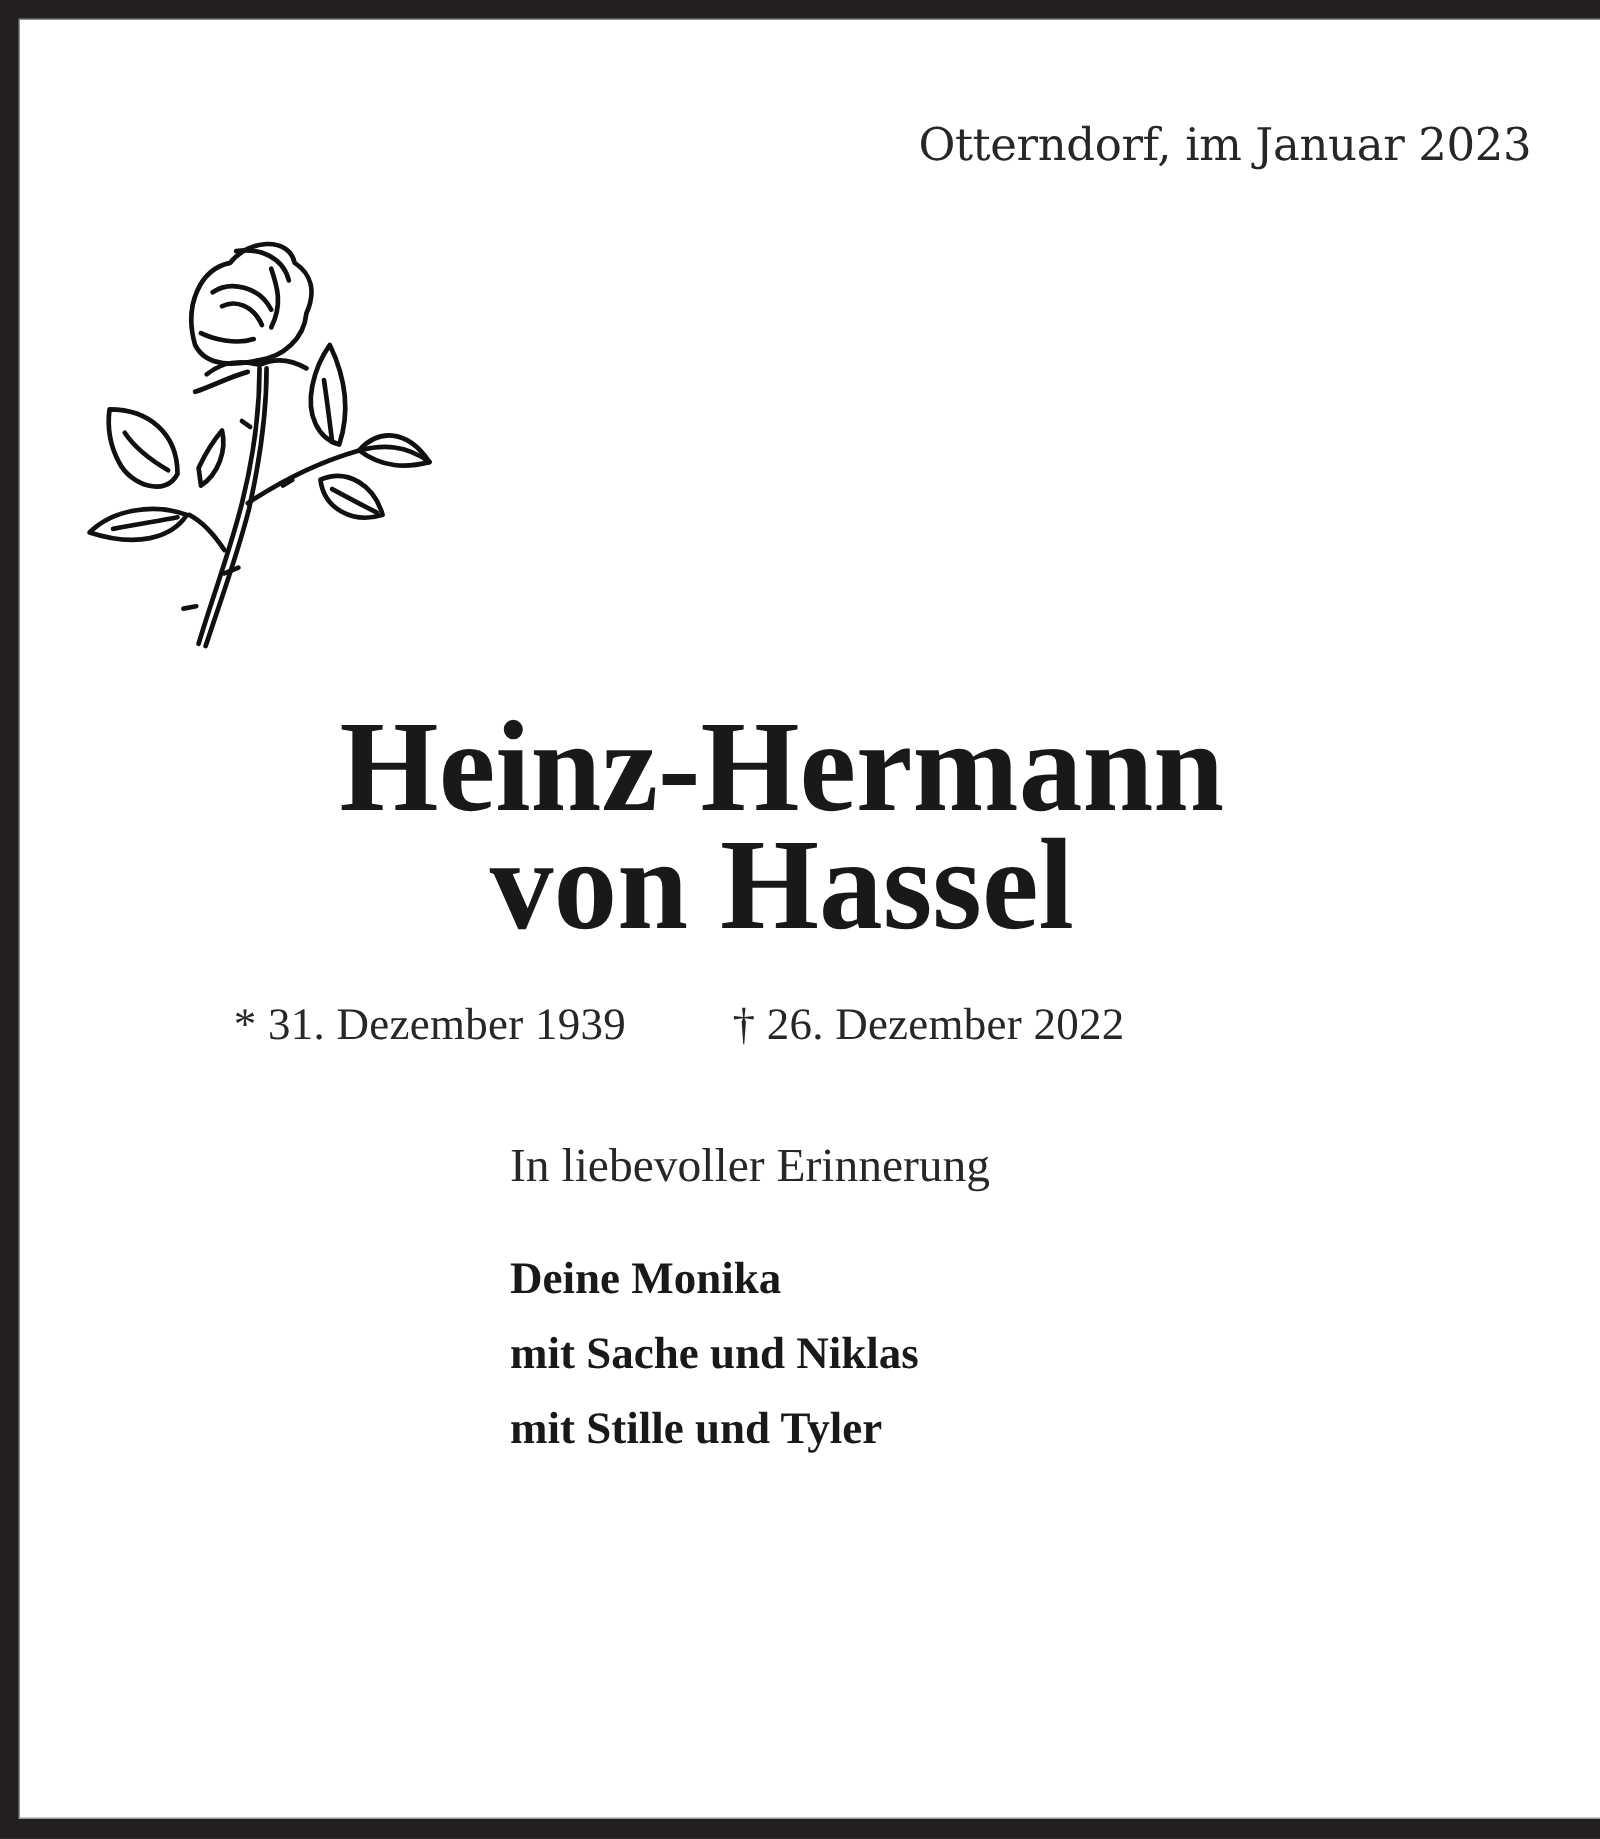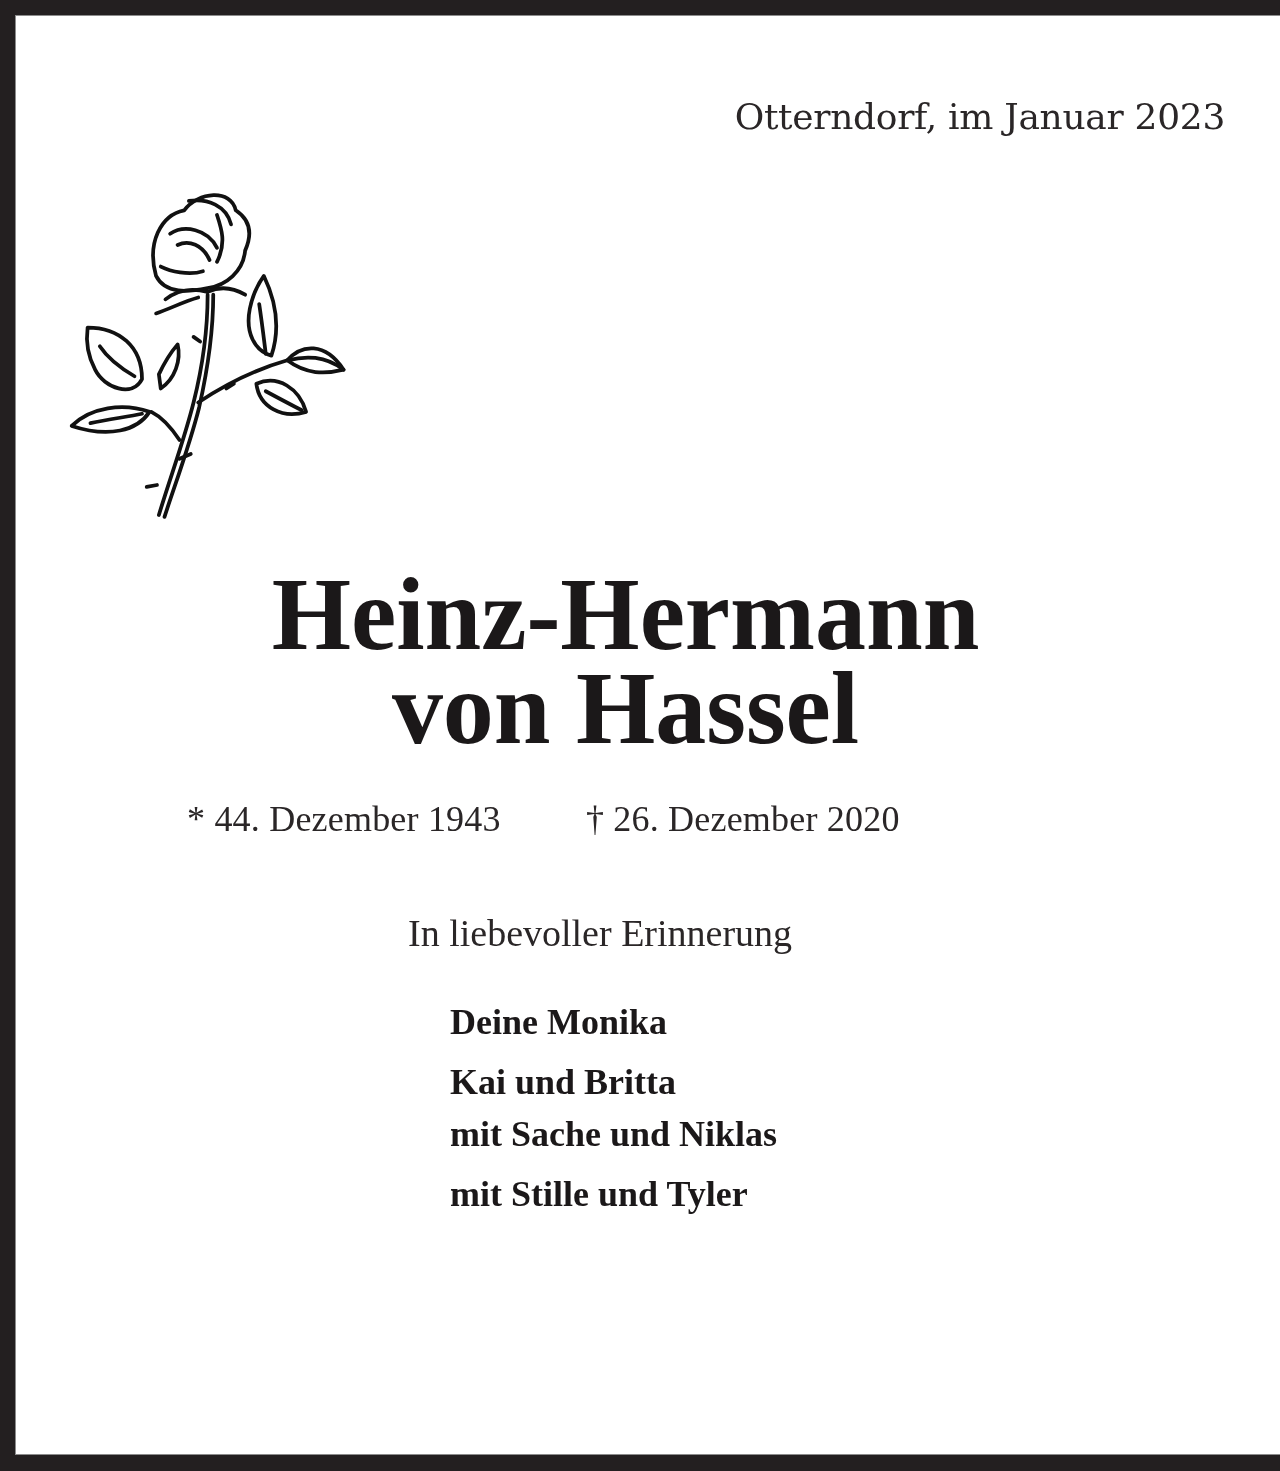--- a/index.html
+++ b/index.html
@@ -101,21 +101,20 @@
       margin-bottom: 38px;
       white-space: nowrap;
     }
     .signoff .group {
       font-weight: bold;
       font-size: 36px;
       line-height: 52px;
       margin-bottom: 8px;
       color: #1b1819;
       white-space: nowrap;
-      margin-left: 42px;
     }
     .signoff .group .gl { display: block; }
     .closing {
       position: absolute;
       left: 0;
       width: 1251px;
       top: 1318px;
       text-align: center;
       font-size: 37px;
       line-height: 48px;
@@ -168,31 +167,30 @@
     <path d="M170 225 L 178 220"></path>
   </svg>
 
 
   <div class="name">
     <span class="name-line">Heinz-Hermann</span>
     <span class="name-line">von Hassel</span>
   </div>
 
   <div class="dates">
-    <span class="born">* 44. Dezember 1943</span>
-    <span class="died">† 26. Dezember 2020</span>
+    <span class="born">* 31. Dezember 1939</span>
+    <span class="died">† 26. Dezember 2022</span>
   </div>
 
   <div class="signoff">
     <div class="memory">In liebevoller Erinnerung</div>
     <div class="group">
       <span class="gl">Deine Monika</span>
     </div>
     <div class="group">
-      <span class="gl">Kai und Britta</span>
       <span class="gl">mit Sache und Niklas</span>
     </div>
     <div class="group">
       <span class="gl">mit Stille und Tyler</span>
     </div>
   </div>
 
 
 </div>
 

